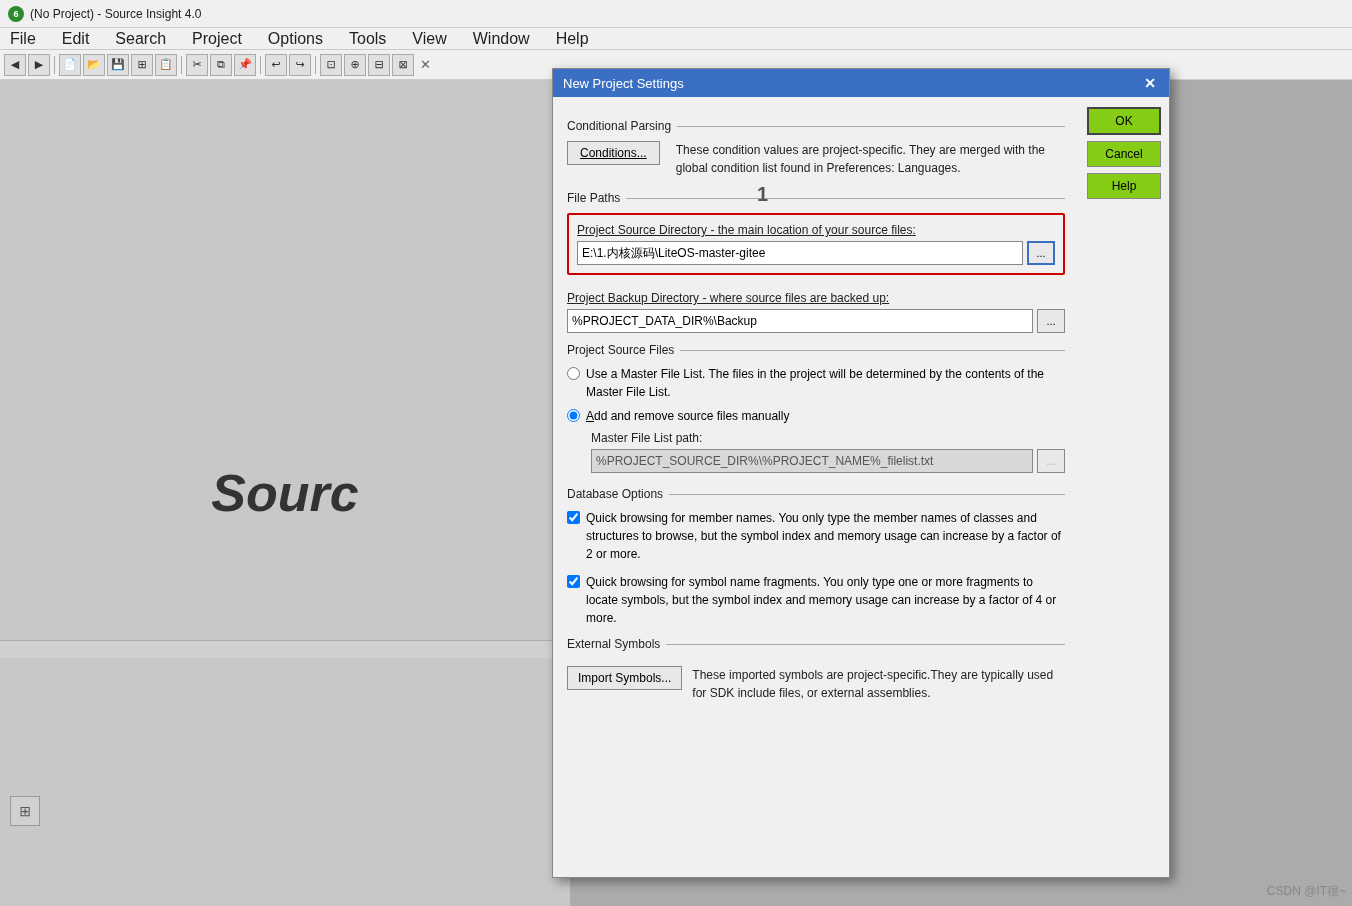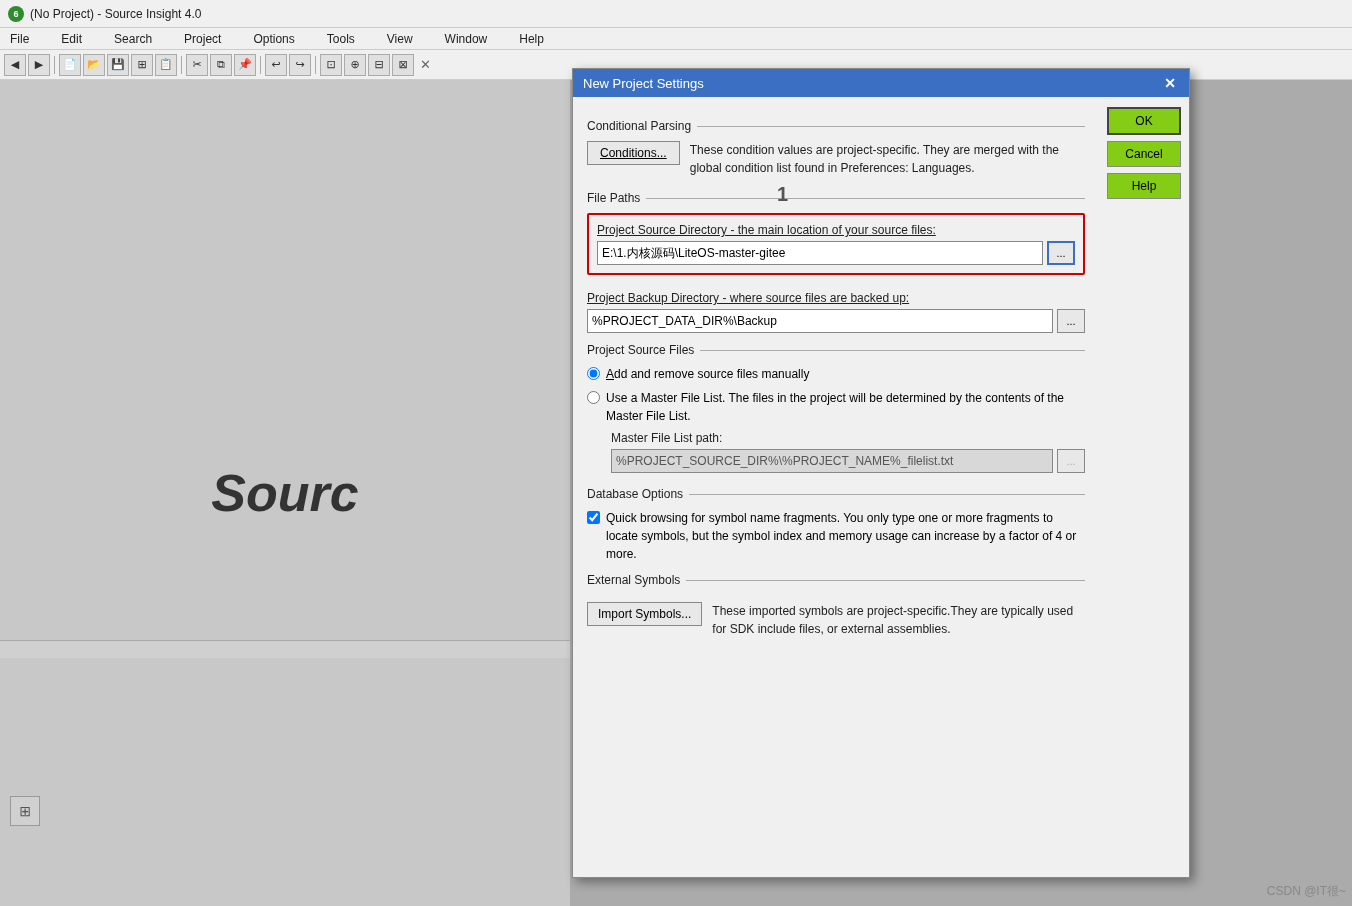--- a/index.html
+++ b/index.html
@@ -38,22 +38,22 @@
     }
 
     
     .menu-bar {
       background: #f0f0f0;
       height: 22px;
       display: flex;
       align-items: center;
       padding: 0 4px;
       border-bottom: 1px solid #ccc;
-      font-size: 12px;
-      gap: 20px;
+      font-size: 16px;
+      gap: 14px;
       text-align: center;
     }
     .menu-item {
       padding: 2px 6px;
       cursor: pointer;
       color: #222;
     }
 
     
     .toolbar {
@@ -136,21 +136,21 @@
       bottom: 6px;
       right: 6px;
       font-size: 12px;
       color: #888;
     }
 
     
     .dialog {
       position: absolute;
       top: 68px;
-      left: 572px;
+      left: 552px;
       width: 618px;
       background: #f0f0f0;
       border: 1px solid #888;
       box-shadow: 4px 4px 10px rgba(0,0,0,0.4);
       pointer-events: all;
     }
 
     .dialog-title-bar {
       background: #3a6fc4;
       color: white;
@@ -221,21 +221,21 @@
     }
     .section-line {
       flex: 1;
       height: 1px;
       background: #aaa;
     }
 
     .conditions-row {
       display: flex;
       align-items: flex-start;
-      gap: 10px;
+      gap: 16px;
       margin-bottom: 14px;
     }
     .conditions-btn {
       padding: 4px 12px;
       background: #e8e8e8;
       border: 1px solid #888;
       font-size: 12px;
       cursor: pointer;
       white-space: nowrap;
       text-decoration: underline;
@@ -465,44 +465,48 @@
         </div>
       </div>
 
       <div class="section-header">
         <span class="section-header-text">Project Source Files</span>
         <div class="section-line"></div>
       </div>
 
       <div class="radio-group">
         <div class="radio-row">
+          <input type="radio" name="sourcefiles" class="radio-input" style="">
+          <span class="radio-label">Use a Master File List. The files in the project will be determined by the contents of the Master File List.</span>
+        </div>
+        <div class="radio-row">
           <input type="radio" name="sourcefiles" class="radio-input" checked="" style="">
           <span class="radio-label">
             <span class="radio-label-underline">A</span><span>dd and remove source files manually</span>
           </span>
-        </div>
-        <div class="radio-row">
-          <input type="radio" name="sourcefiles" class="radio-input" style="">
-          <span class="radio-label">Use a Master File List. The files in the project will be determined by the contents of the Master File List.</span>
         </div>
       </div>
 
       <div class="indented">
         <span class="field-label-plain">Master File List path:</span>
         <div class="input-row">
           <input type="text" class="text-input disabled-input" disabled="" value="%PROJECT_SOURCE_DIR%\%PROJECT_NAME%_filelist.txt" style="">
           <button class="browse-btn" disabled="">...</button>
         </div>
       </div>
 
       <div class="section-header" style="margin-top:14px;">
         <span class="section-header-text">Database Options</span>
         <div class="section-line"></div>
       </div>
 
+      <div class="checkbox-row">
+        <input type="checkbox" class="checkbox-input" checked="" style="">
+        <span>Quick browsing for member names.  You only type the member names of classes and structures to browse, but the symbol index and memory usage can increase by a factor of 2 or more.</span>
+      </div>
 
       <div class="checkbox-row">
         <input type="checkbox" class="checkbox-input" checked="" style="">
         <span>Quick browsing for symbol name fragments.  You only type one or more fragments to locate symbols, but the symbol index and memory usage can increase by a factor of 4 or more.</span>
       </div>
 
       <div class="section-header">
         <span class="section-header-text">External Symbols</span>
         <div class="section-line"></div>
       </div>

